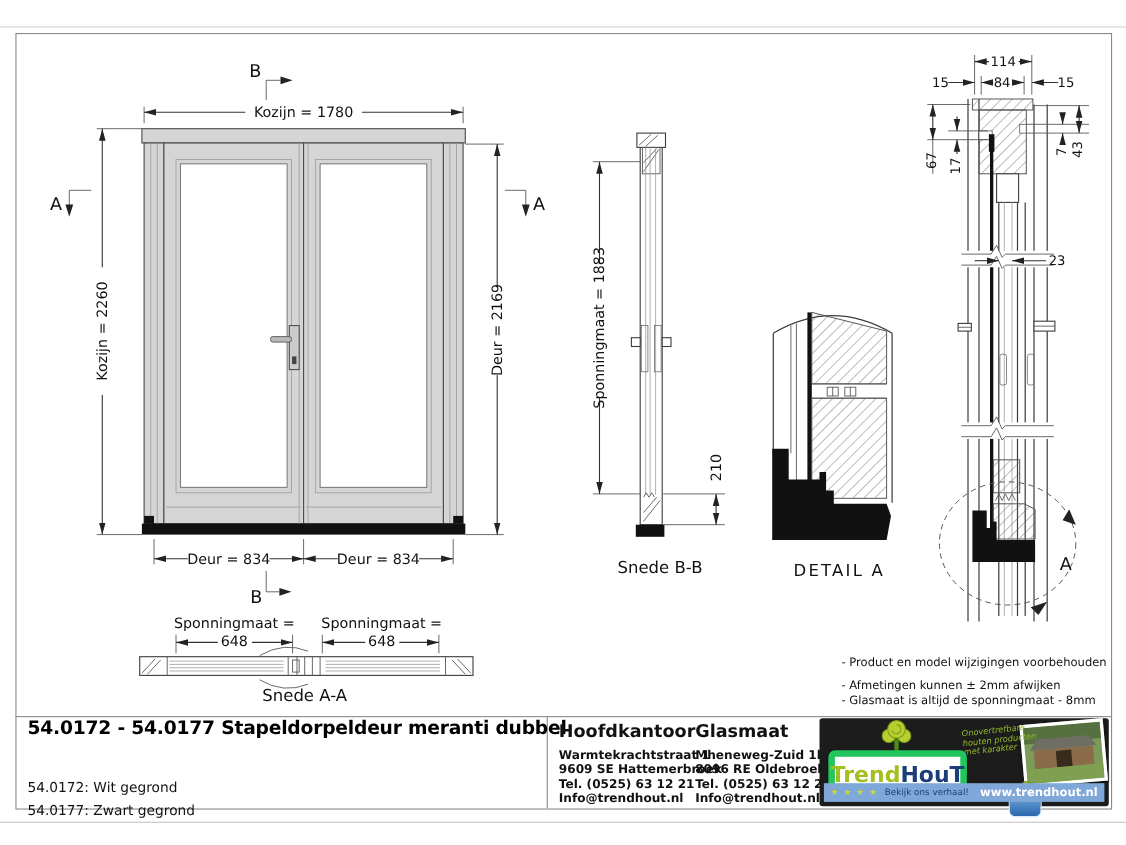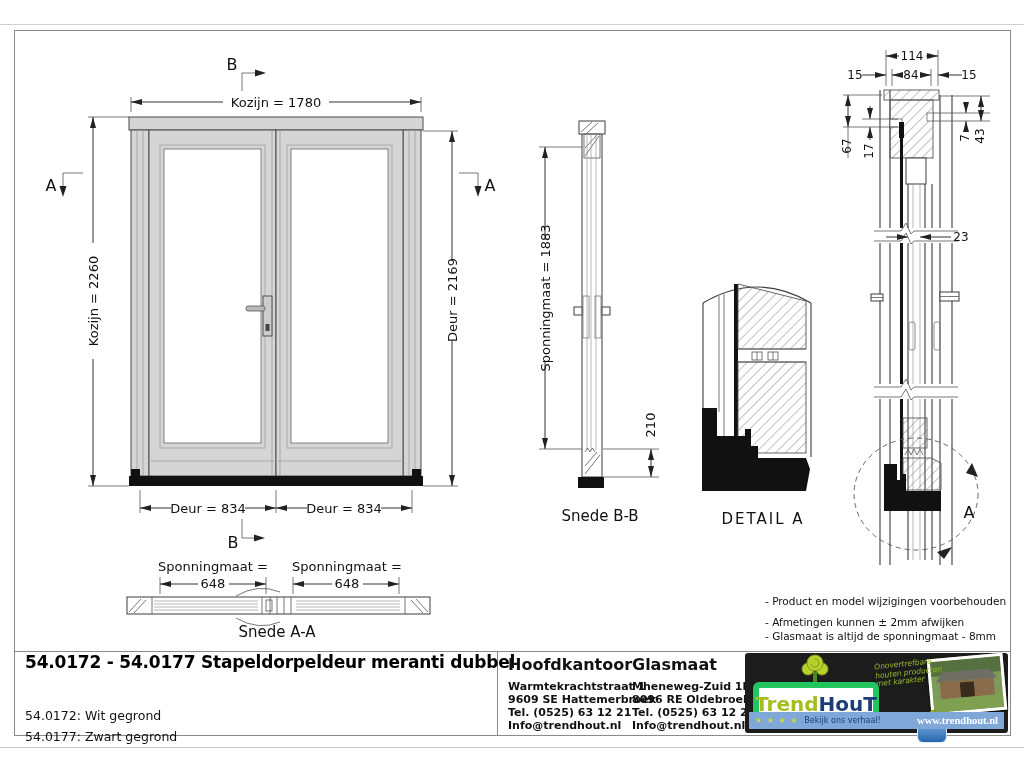--- a/index.html
+++ b/index.html
@@ -51,21 +51,21 @@
   #photo .ph-trees{position:absolute;left:0;top:0;width:100%;height:30%;background:#55713f;}
   #photo .ph-roof{position:absolute;left:6%;top:22%;width:88%;height:20%;background:#6e6e64;
     clip-path:polygon(0 100%,12% 0,88% 0,100% 100%);}
   #photo .ph-body{position:absolute;left:12%;top:42%;width:76%;height:32%;background:#8a6b4a;}
   #photo .ph-door{position:absolute;left:40%;top:46%;width:20%;height:28%;background:#3a2c1c;}
   #photo .ph-grass{position:absolute;left:0;top:74%;width:100%;height:26%;background:#7fa050;}
   #logo-bar{position:absolute;left:4px;top:59px;width:255px;height:17px;background:#7fa8d9;
     display:flex;align-items:center;padding:0 6px;box-sizing:border-box;z-index:5;}
   #logo-bar .stars{font-size:8px;color:#c9da3a;letter-spacing:1px;}
   #logo-bar .slogan{font-size:8px;color:#1d3e75;margin-left:6px;}
-  #logo-bar .site{margin-left:auto;font-weight:bold;font-size:10.5px;color:#fff;font-family:Liberation Serif, serif;}
+  #logo-bar .site{margin-left:auto;font-weight:bold;font-size:10.5px;color:#fff;}
 </style>
 </head>
 <body>
 
 <div id="page">
   <div class="hairline" style="top:24px;"></div>
   <div class="hairline" style="top:747px;background:#c4c4c4;"></div>
   <div id="frame-box"></div>
   <div id="divider-h"></div>
   <div id="divider-v"></div>

